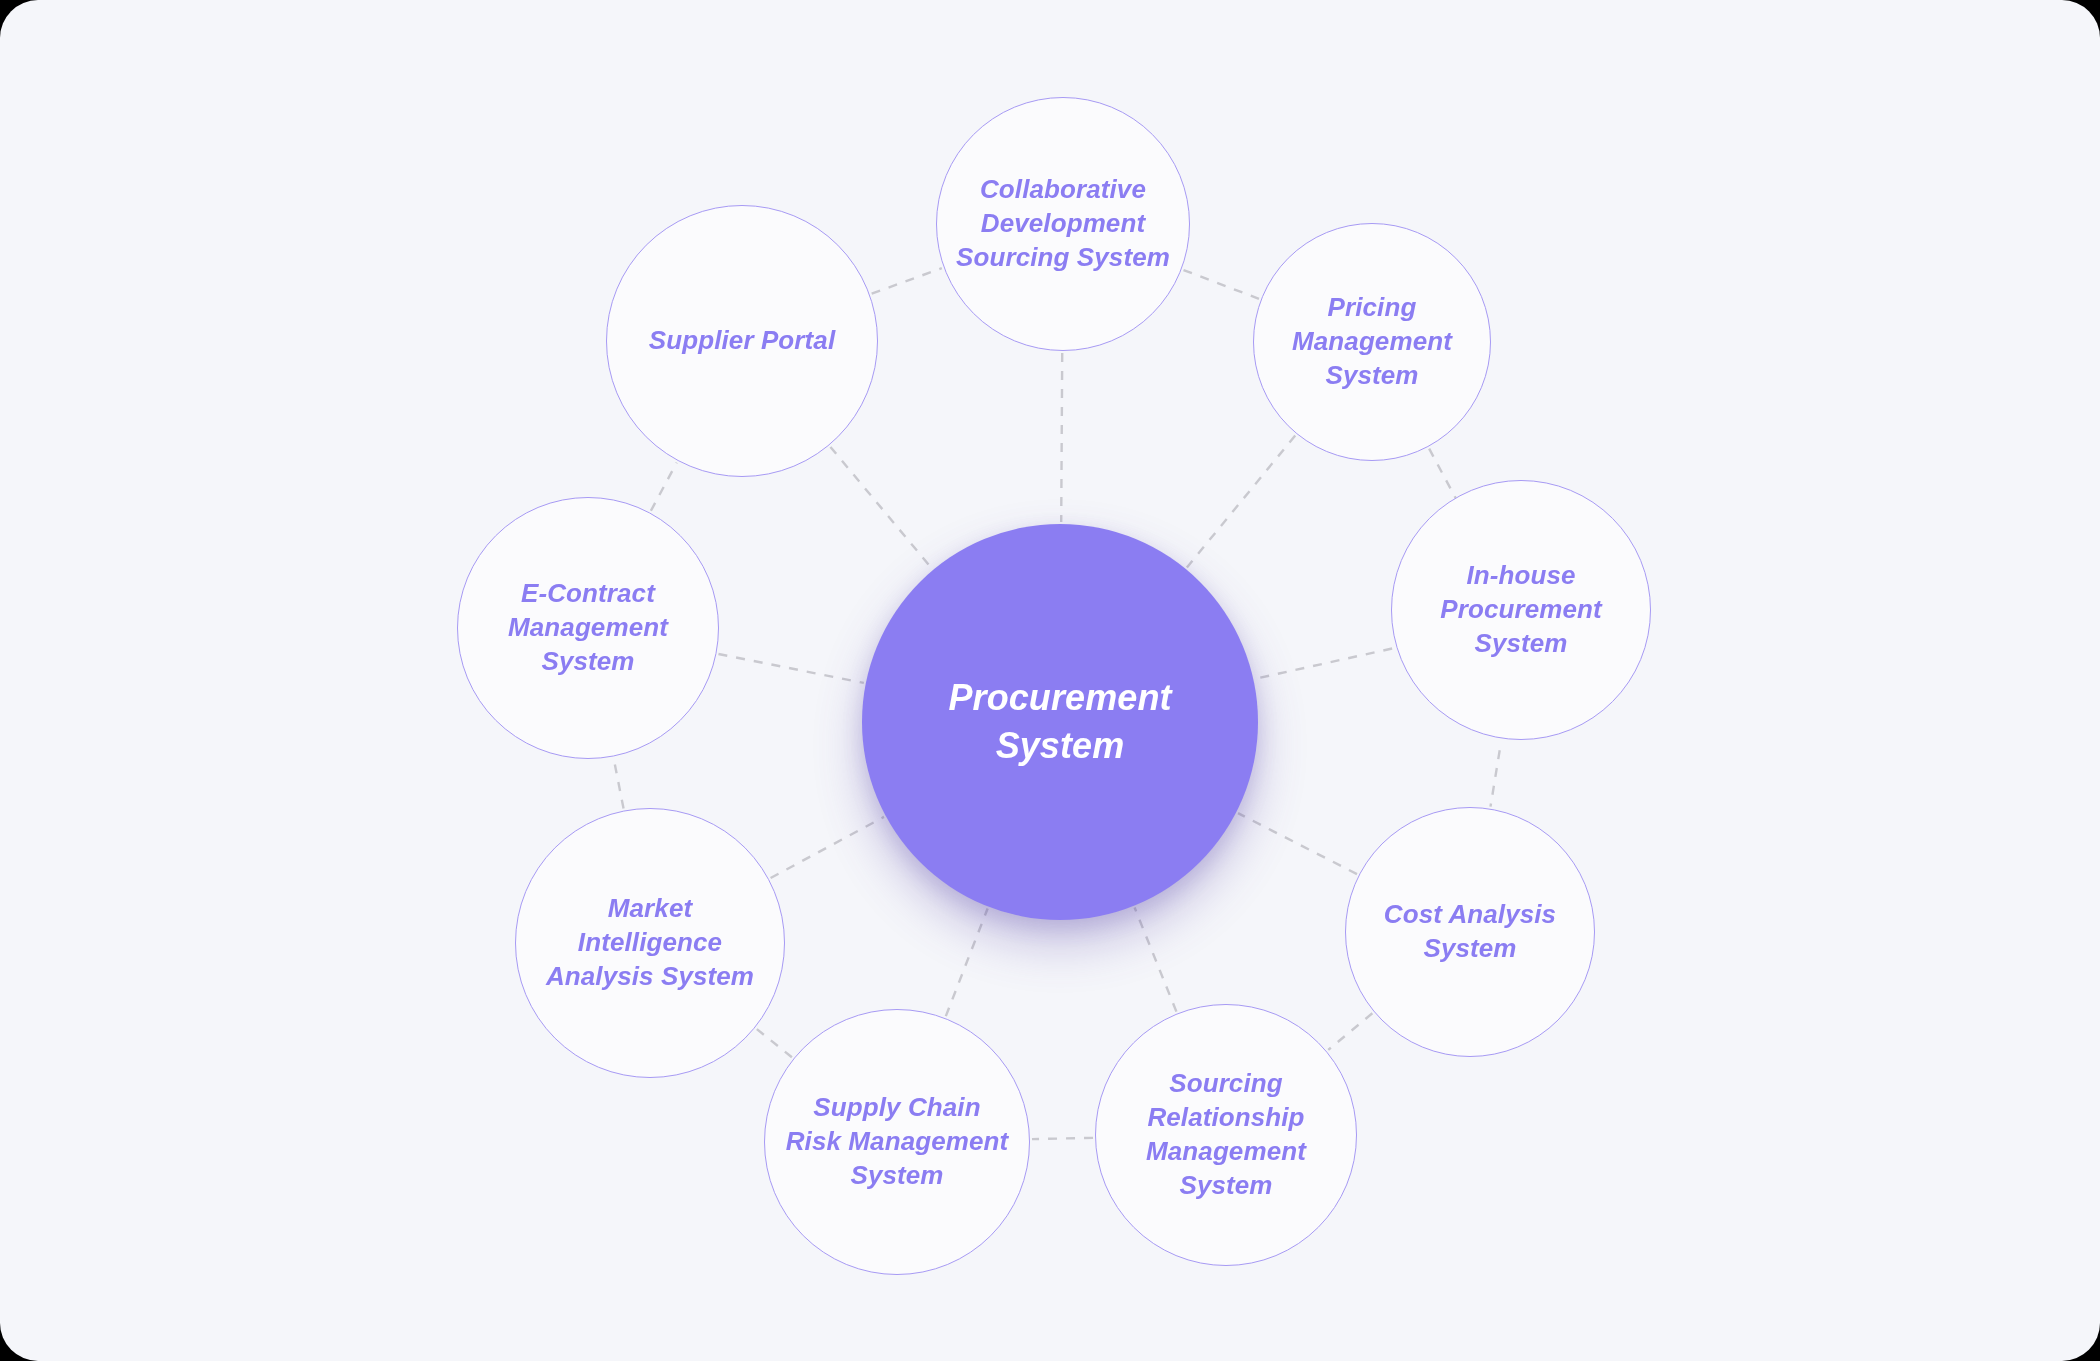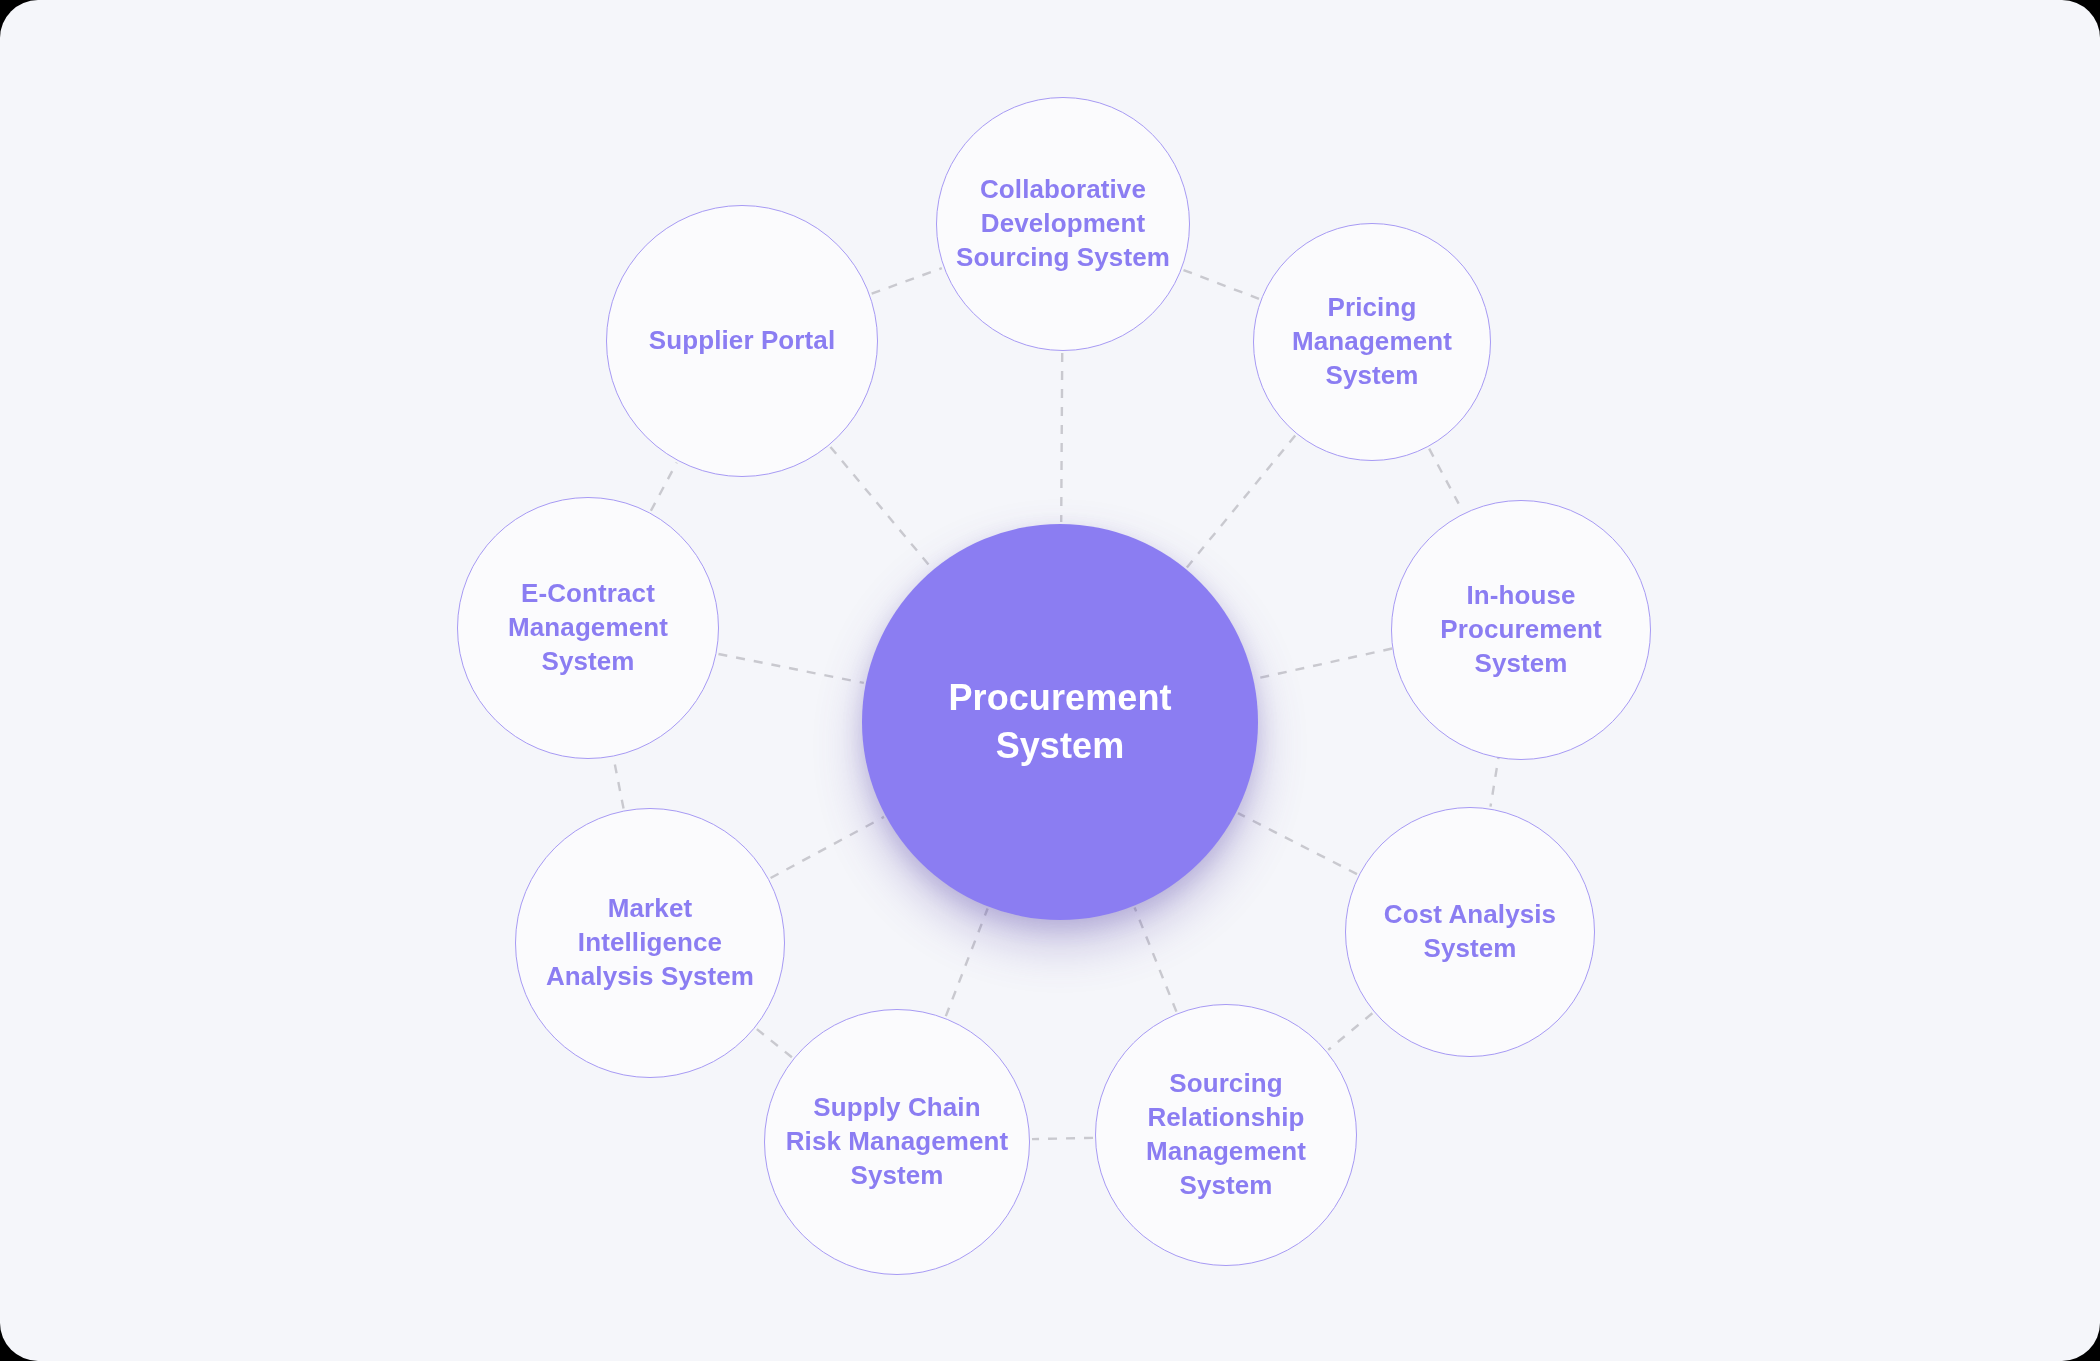--- a/index.html
+++ b/index.html
@@ -32,20 +32,21 @@
   }
 
   .node {
     position: absolute;
     box-sizing: border-box;
     border-radius: 50%;
     display: flex;
     align-items: center;
     justify-content: center;
     text-align: center;
+    font-style: italic;
   }
 
   .node.outer {
     background: #fbfbfd;
     border: 1.6px solid #a79af4;
   }
 
   .node.center {
     background: #8b7df2;
     border: none;
@@ -107,21 +108,21 @@
           <div>Sourcing System</div>
         </div>
       </div>
       <div class="node outer" style="left: 1253px; top: 223px; width: 238px; height: 238px;">
         <div class="node-label">
           <div>Pricing</div>
           <div>Management</div>
           <div>System</div>
         </div>
       </div>
-      <div class="node outer" style="left: 1391px; top: 500px; width: 260px; height: 260px;">
+      <div class="node outer" style="left: 1391px; top: 480px; width: 260px; height: 260px;">
         <div class="node-label">
           <div>In-house</div>
           <div>Procurement</div>
           <div>System</div>
         </div>
       </div>
       <div class="node outer" style="left: 1345px; top: 807px; width: 250px; height: 250px;">
         <div class="node-label">
           <div>Cost Analysis</div>
           <div>System</div>

